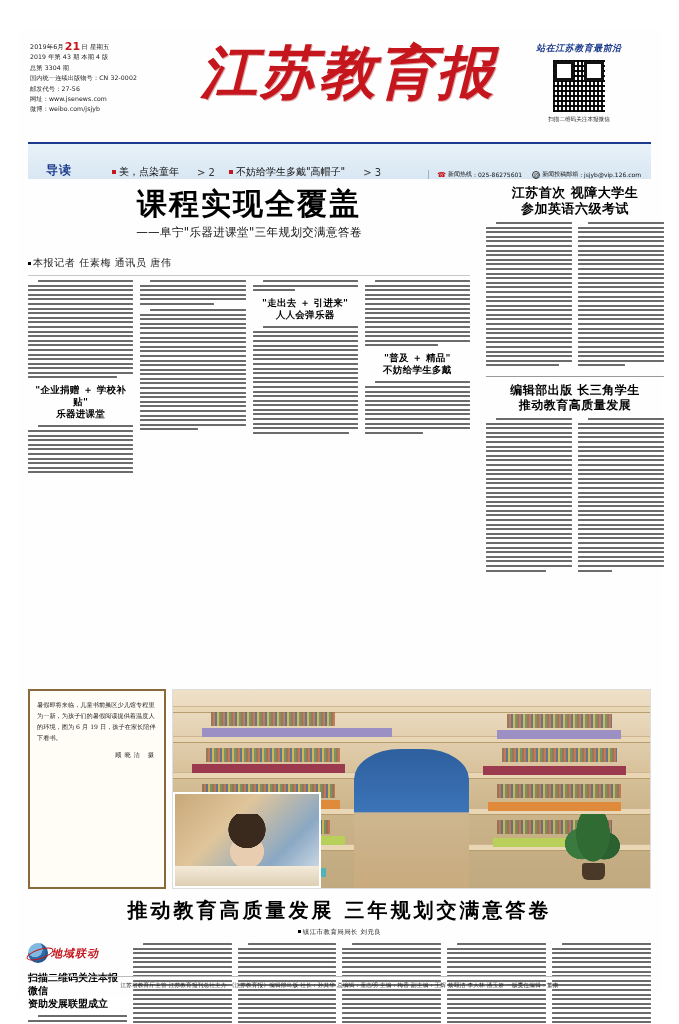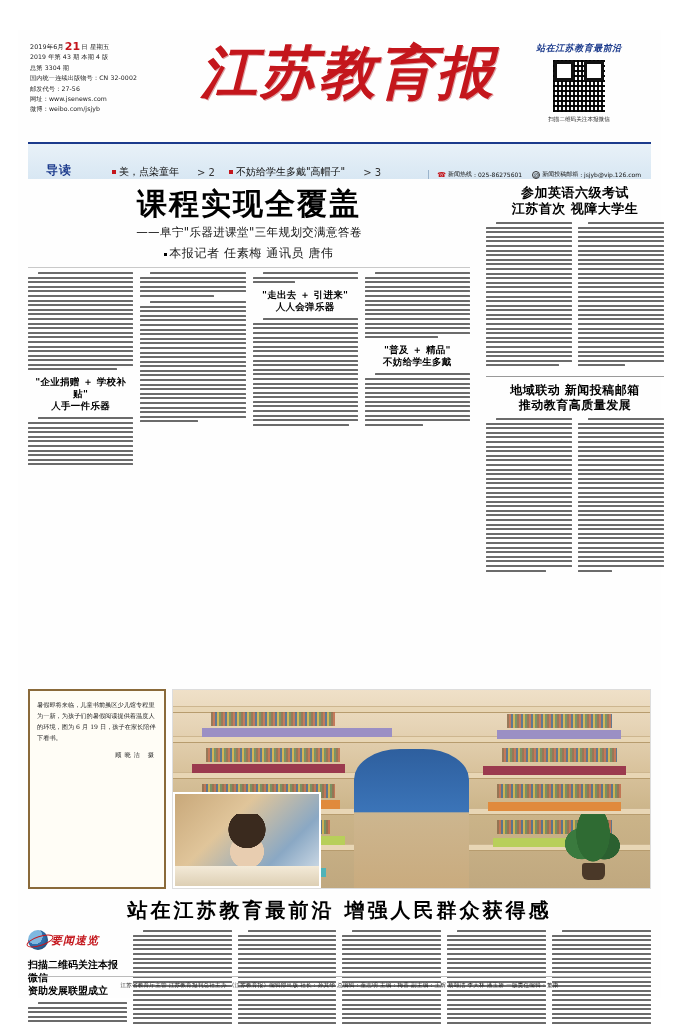--- a/index.html
+++ b/index.html
@@ -114,21 +114,21 @@
   
   .lead-head {
     text-align: center; font-family: "DejaVu Sans", "Liberation Sans", sans-serif;
     font-weight: bold; font-size: 30px; letter-spacing: 2px; color: #000;
     line-height: 34px; margin-top: 2px;
   }
   .lead-sub {
     text-align: center; font-size: 11.5px; color: #111; margin-top: 4px; letter-spacing: .4px;
   }
   .lead-byline {
-    text-align: center; font-size: 12px; color: #222; margin-top: 5px; letter-spacing: .6px;
+    font-size: 10px; color: #222; margin-top: 16px; letter-spacing: .6px;
   }
   .lead-byline .sq { display:inline-block; width:3px;height:3px;background:#000;margin-right:2px;vertical-align:1px;}
 
   .hr-thin { border-top: 1px solid #c9c9c9; margin: 5px 0 4px 0; }
 
   
   .bodycols { display: flex; gap: 7px; }
   .bodycol { width: 108px; }
   .para { margin-bottom: 4px; }
   .ln {
@@ -349,21 +349,21 @@
                 <div class="ln"></div>
             <div class="ln"></div>
                 <div class="ln"></div>
                 <div class="ln"></div>
                 <div class="ln"></div>
             <div class="ln"></div>
                 <div class="ln s85"></div>
           </div>
           <div class="subhead">
             <div>"企业捐赠 ＋ 学校补贴"</div>
-            <div>人手一件乐器</div>
+            <div>乐器进课堂</div>
           </div>
           <div class="para">
             <div class="ln i"></div>
                 <div class="ln"></div>
                 <div class="ln"></div>
                 <div class="ln"></div>
             <div class="ln"></div>
                 <div class="ln"></div>
                 <div class="ln"></div>
                 <div class="ln"></div>
@@ -488,22 +488,22 @@
                 <div class="ln s55"></div>
           </div>
         </div>
       </div>
     </div>
 
     <div class="rule-v"></div>
 
     <div class="col-right">
       <div class="rnews-head">
+        <div>江苏首次   视障大学生</div>
         <div>参加英语六级考试</div>
-        <div>江苏首次   视障大学生</div>
       </div>
       <div class="rbody">
         <div class="rcol">
           <div class="ln i"></div>
               <div class="ln"></div>
               <div class="ln"></div>
               <div class="ln"></div>
           <div class="ln"></div>
               <div class="ln"></div>
               <div class="ln"></div>
@@ -565,21 +565,21 @@
           <div class="ln"></div>
               <div class="ln"></div>
               <div class="ln"></div>
               <div class="ln s55"></div>
         </div>
       </div>
 
       <div class="rdiv"></div>
 
       <div class="rnews-head2">
-        <div>地域联动   新闻投稿邮箱</div>
+        <div>编辑部出版   长三角学生</div>
         <div>推动教育高质量发展</div>
       </div>
       <div class="rbody">
         <div class="rcol">
           <div class="ln i"></div>
               <div class="ln"></div>
               <div class="ln"></div>
               <div class="ln"></div>
           <div class="ln"></div>
               <div class="ln"></div>
@@ -686,29 +686,32 @@
 
       <div class="photo-inset">
         <div class="inset-desk"></div>
         <div class="inset-child"></div>
       </div>
       <div class="photo-credit"></div>
     </div>
   </div>
 
   <div class="feature">
-    <div class="fh">站在江苏教育最前沿   增强人民群众获得感</div>
+    <div class="fh">推动教育高质量发展   三年规划交满意答卷</div>
+    <div class="fb">
+      <span class="sq"></span><span>镇江市教育局局长  刘元良</span>
+    </div>
   </div>
 
   <div class="bottom">
 
     <div class="bcol">
       <div class="brief-logo">
         <div class="globe"></div>
-        <div class="brief-title">要闻速览</div>
+        <div class="brief-title">地域联动</div>
       </div>
       <div class="bhead">
         <div>扫描二维码关注本报微信</div>
         <div>资助发展联盟成立</div>
       </div>
       <div class="ln i"></div>
           <div class="ln"></div>
           <div class="ln"></div>
           <div class="ln"></div>
       <div class="ln"></div>

